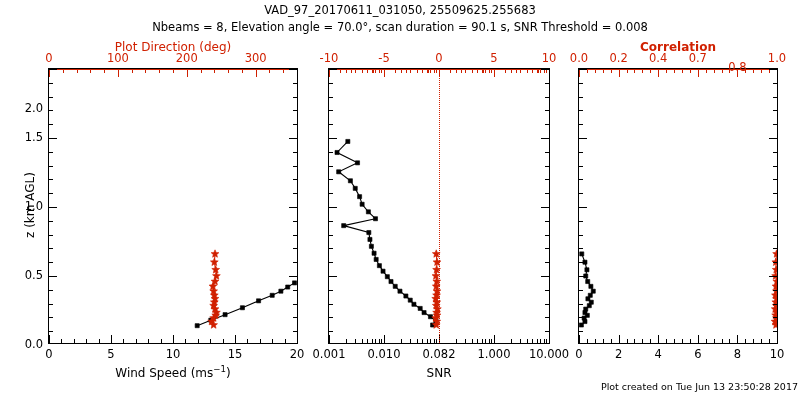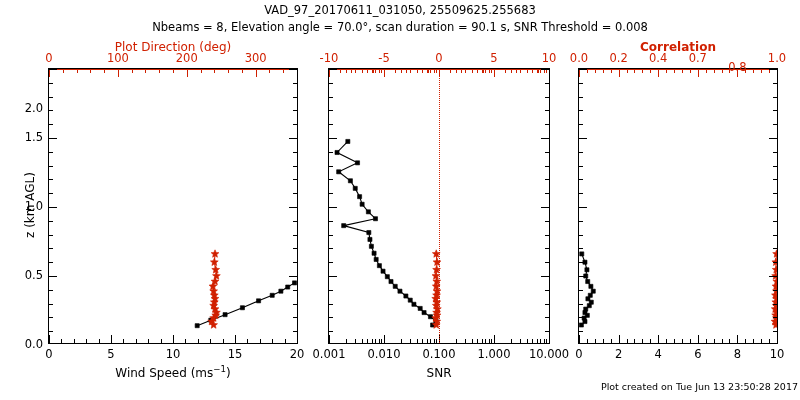--- a/index.html
+++ b/index.html
@@ -556,21 +556,21 @@
     <div class="tlabel top" style="left: 186.778px; top: 53px;">200</div>
     <div class="tlabel top" style="left: 255.667px; top: 53px;">300</div>
     <div class="axis-title top" style="left: 173px; top: 40px;">Plot Direction (deg)</div>
     <div class="ylabel-num" style="right: 757px; top: 344px;">0.0</div>
     <div class="ylabel-num" style="right: 757px; top: 275px;">0.5</div>
     <div class="ylabel-num" style="right: 757px; top: 206px;">1.0</div>
     <div class="ylabel-num" style="right: 757px; top: 137px;">1.5</div>
     <div class="ylabel-num" style="right: 757px; top: 84px; margin-top: 24px;">2.0</div>
     <div class="tlabel bot" style="left: 329px; top: 349px;">0.001</div>
     <div class="tlabel bot" style="left: 384px; top: 349px;">0.010</div>
-    <div class="tlabel bot" style="left: 439px; top: 349px;">0.100</div>
+    <div class="tlabel bot" style="left: 439px; top: 349px;">0.082</div>
     <div class="tlabel bot" style="left: 494px; top: 349px;">1.000</div>
     <div class="tlabel bot" style="left: 549px; top: 349px;">10.000</div>
     <div class="axis-title bot" style="left: 439px; top: 366px;">SNR</div>
     <div class="tlabel top" style="left: 329px; top: 53px;">-10</div>
     <div class="tlabel top" style="left: 384px; top: 53px;">-5</div>
     <div class="tlabel top" style="left: 439px; top: 53px;">0</div>
     <div class="tlabel top" style="left: 494px; top: 53px;">5</div>
     <div class="tlabel top" style="left: 549px; top: 53px;">10</div>
     <div class="tlabel bot" style="left: 579px; top: 349px;">0</div>
     <div class="tlabel bot" style="left: 618.6px; top: 349px;">2</div>

